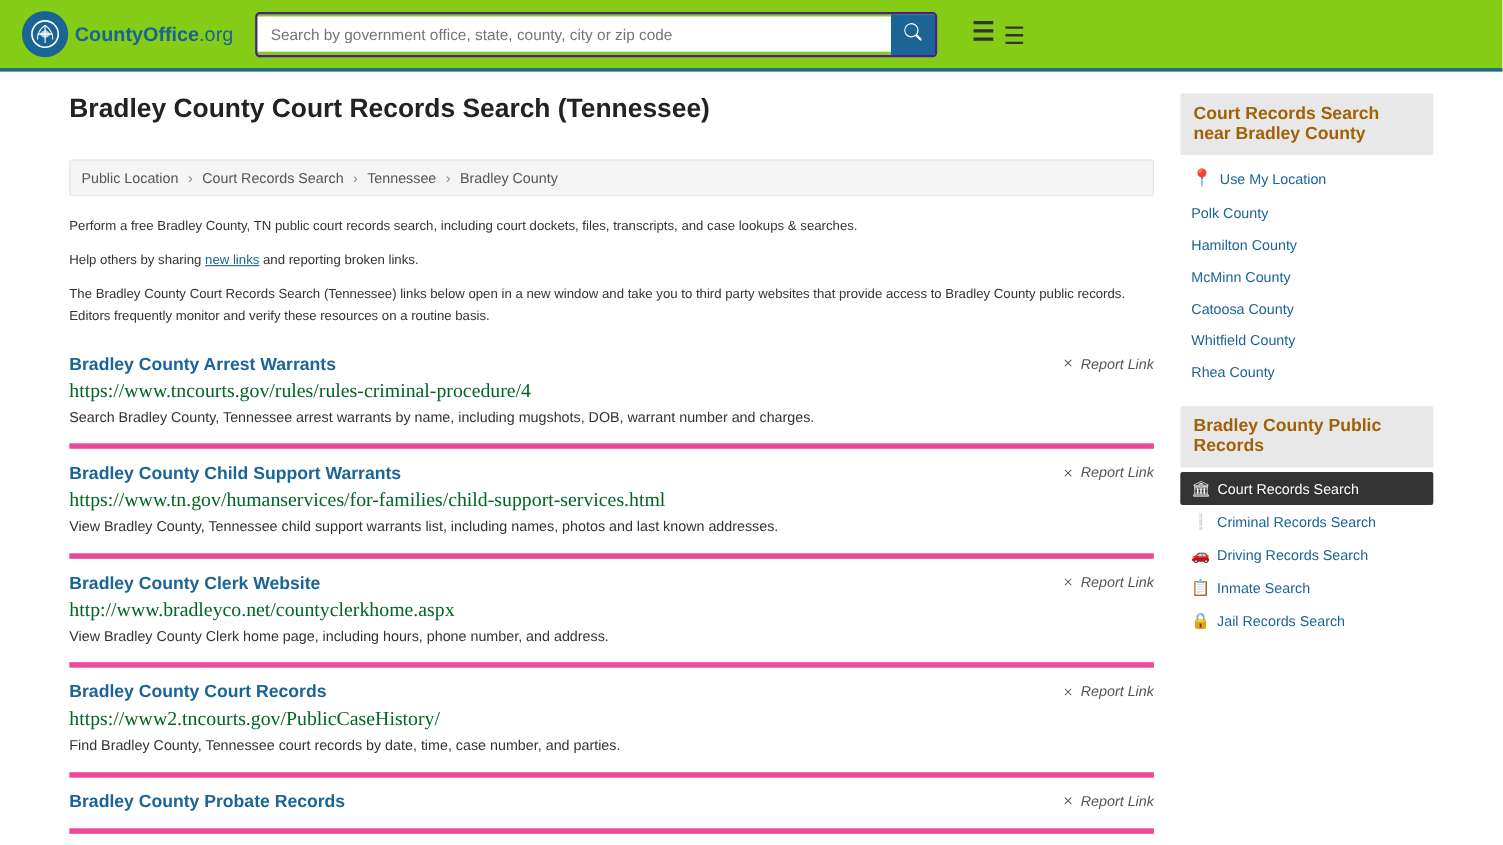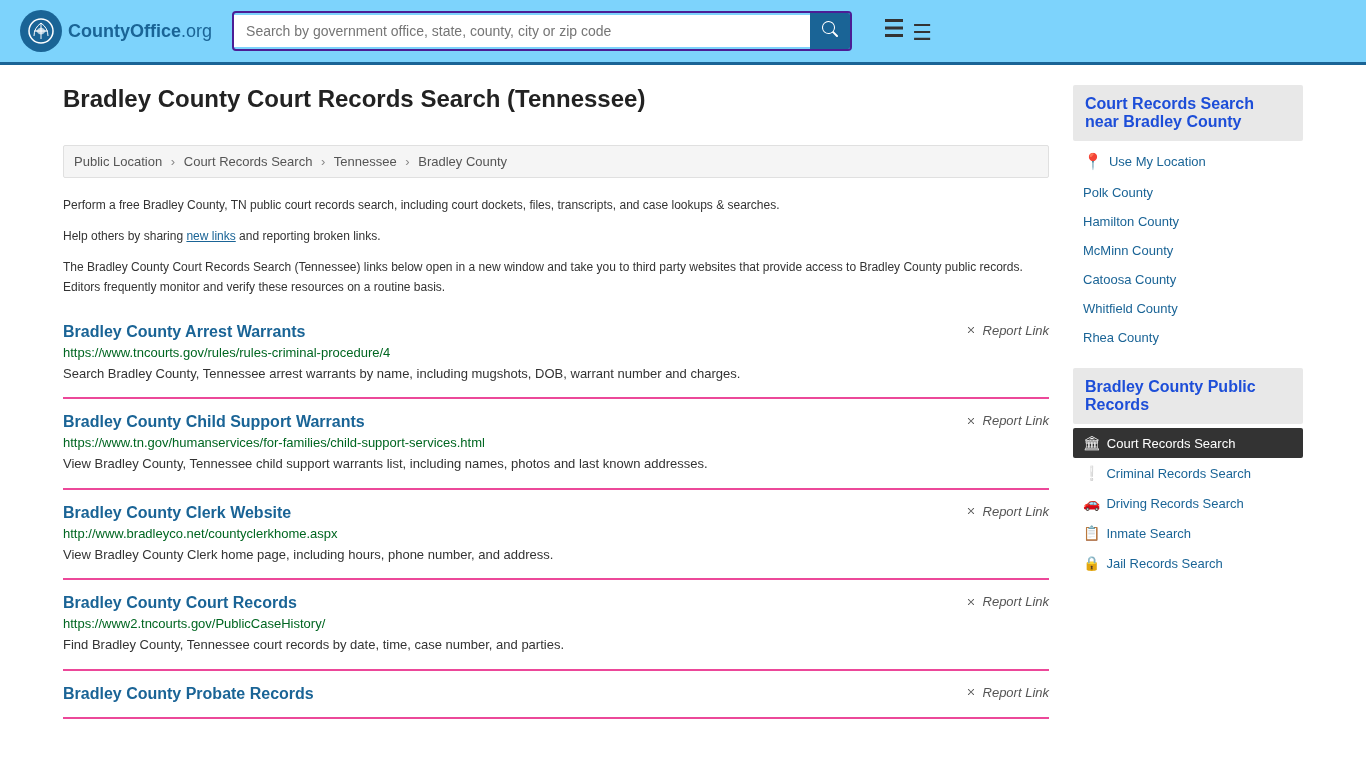--- a/index.html
+++ b/index.html
@@ -1,20 +1,20 @@
 <!DOCTYPE html>
 <html><head>
   <meta charset="utf-8">
   <style>
     * { box-sizing: border-box; margin: 0; padding: 0; }
     body { font-family: Arial, sans-serif; font-size: 14px; color: #333; background: #fff; }
 
     
     .header {
-      background: #7dd3fc;
+      background: #84cc16;
       border-bottom: 3px solid #1a6496;
       padding: 10px 20px;
       display: flex;
       align-items: center;
       gap: 20px;
     }
     .logo-area {
       display: flex;
       align-items: center;
       gap: 6px;
@@ -103,21 +103,21 @@
     }
     .breadcrumb a { color: #555; text-decoration: none; }
     .breadcrumb span { margin: 0 5px; color: #888; }
 
     
     .description { margin-bottom: 12px; line-height: 1.6; font-size: 12px; color: #333; }
     .description a { color: #1a6496; }
 
     
     .record-item {
-      border-bottom: 2px solid #ec4899;
+      border-bottom: 5px solid #ec4899;
       padding: 14px 0;
     }
     .record-header {
       display: flex;
       justify-content: space-between;
       align-items: flex-start;
     }
     .record-title {
       font-size: 16px;
       font-weight: bold;
@@ -130,37 +130,38 @@
       gap: 5px;
       font-size: 13px;
       color: #555;
       white-space: nowrap;
       cursor: pointer;
       flex-shrink: 0;
       font-style: italic;
     }
     .record-url {
       color: #006621;
-      font-size: 13px;
+      font-size: 18px;
       margin: 4px 0;
+      font-family: Liberation Serif, serif;
     }
     .record-desc {
       font-size: 13px;
       color: #333;
       line-height: 1.5;
     }
 
     
     .sidebar-section {
       margin-bottom: 16px;
     }
     .sidebar-section-title {
       font-size: 16px;
       font-weight: bold;
-      color: #1d4ed8;
+      color: #a16207;
       padding: 10px 12px;
       background: #e8e8e8;
       border-radius: 2px;
       margin-bottom: 4px;
     }
     .sidebar-link {
       display: flex;
       align-items: center;
       gap: 6px;
       padding: 7px 10px;

